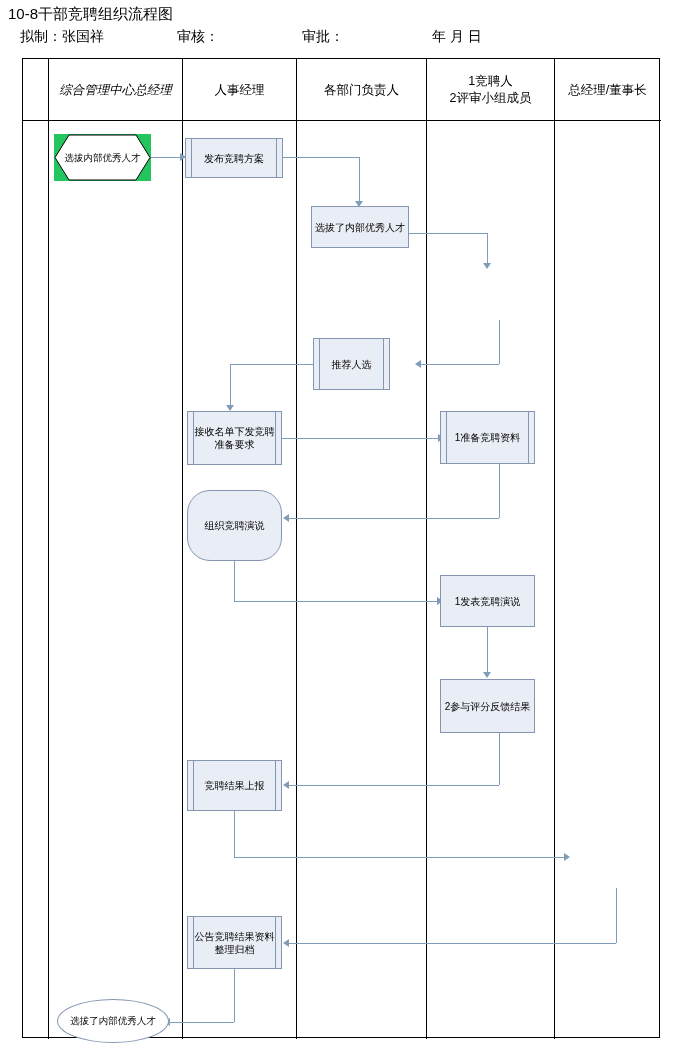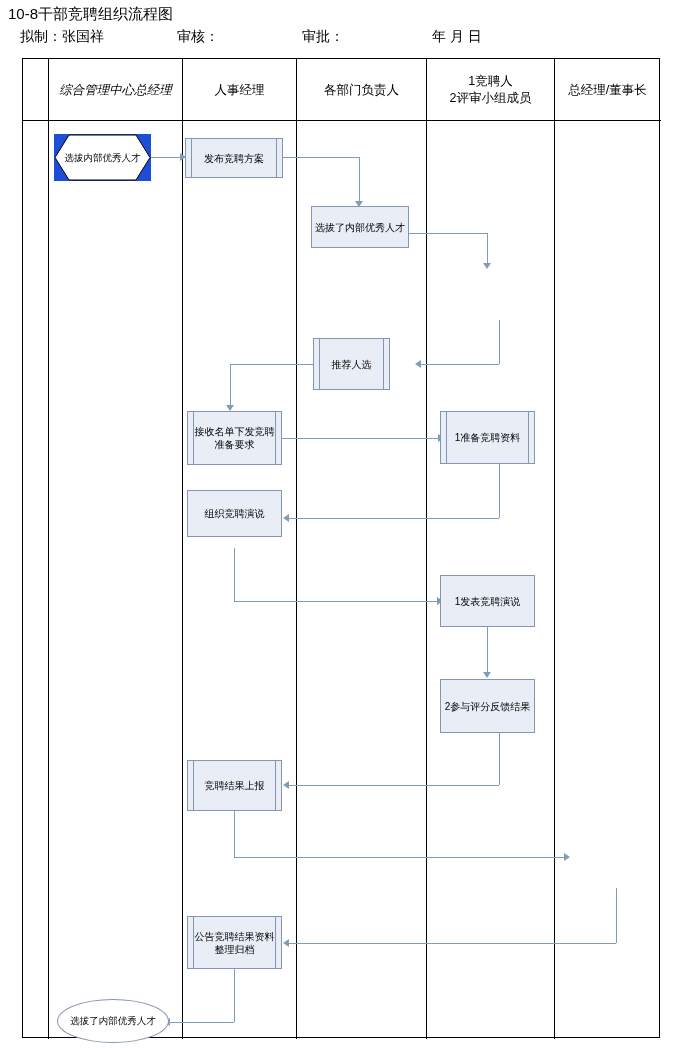--- a/index.html
+++ b/index.html
@@ -66,21 +66,21 @@
   .proc.pd::before,.proc.pd::after{
     content:"";position:absolute;top:-1px;bottom:-1px;width:0;
     border-left:1px solid #8496b0;
   }
   .proc.pd::before{left:5px;}
   .proc.pd::after{right:5px;}
 
   .shape .lbl{padding:0 3px;}
 
   .hexa{
-    background:#1d4ed8;
+    background:#22c55e;
     border:0;
   }
   .hexa svg{position:absolute;left:0;top:0;}
   .hexa .lbl{position:relative;z-index:2;font-size:9.5px;line-height:12px;}
 
   .ellip{
     background:#ffffff;
     border:1px solid #8496b0;
     border-radius:50%;
   }
@@ -203,21 +203,21 @@
   </div>
 
   <div class="shape proc pd" style="left:187px;top:411px;width:95px;height:54px;">
     <span class="lbl">接收名单下发竞聘准备要求</span>
   </div>
 
   <div class="shape proc pd" style="left:440px;top:411px;width:95px;height:53px;text-align:center;">
     <span class="lbl">1准备竞聘资料</span>
   </div>
 
-  <div class="shape proc" style="left:187px;top:490px;width:95px;height:47px;">
+  <div class="shape proc" style="left:187px;top:490px;width:95px;height:71px;border-radius:23px;">
     <span class="lbl">组织竞聘演说</span>
   </div>
 
   <div class="shape proc" style="left:440px;top:575px;width:95px;height:52px;">
     <span class="lbl">1发表竞聘演说</span>
   </div>
 
   <div class="shape proc" style="left:440px;top:679px;width:95px;height:54px;">
     <span class="lbl">2参与评分反馈结果</span>
   </div>

